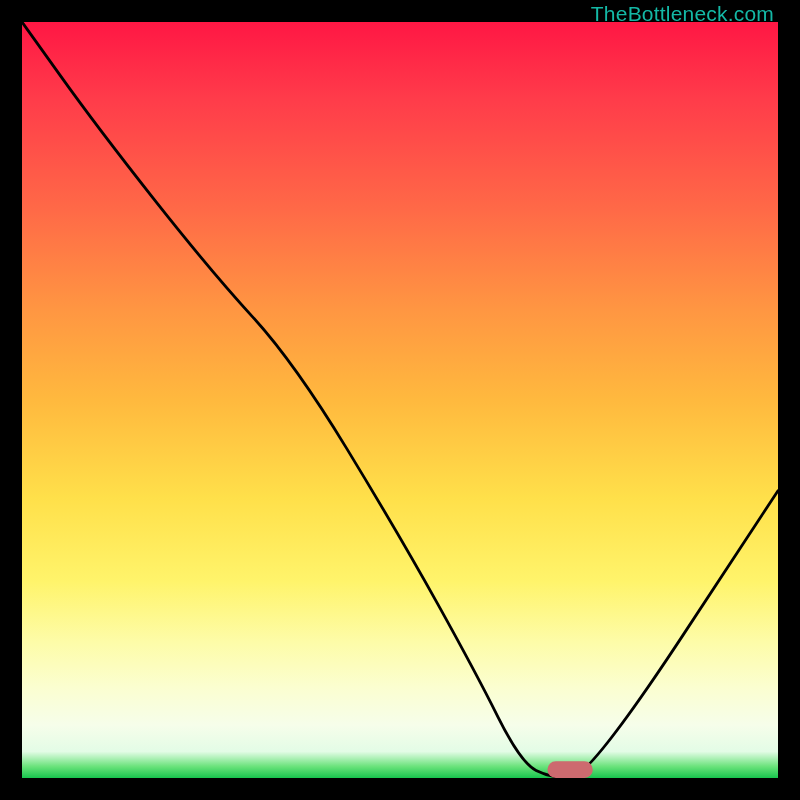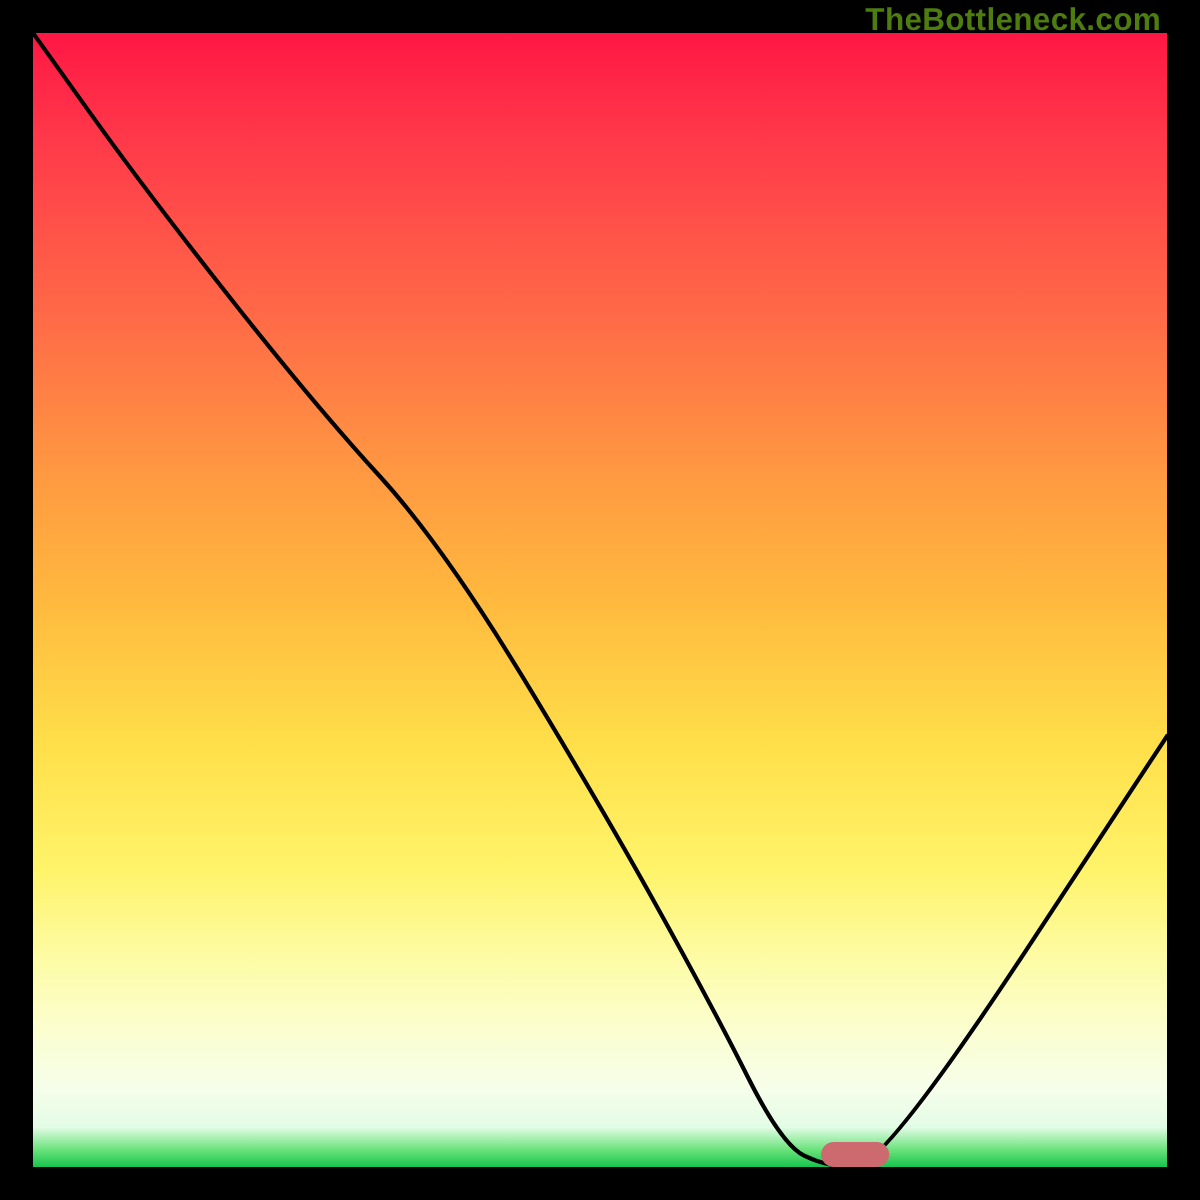--- a/index.html
+++ b/index.html
@@ -42,23 +42,23 @@
       #f6feea 93%,
       #e3fce6 96.5%,
       #69e27a 98.5%,
       #18c44e 100%
     );
   }
   .watermark {
     position: absolute;
     top: 2px;
     right: 26px;
-    color: #4d7c0f;
+    color: #14b8a6;
     font-size: 21px;
-    font-weight: 700;
+    font-weight: 400;
     letter-spacing: 0.2px;
     user-select: none;
   }
   .curve-svg {
     position: absolute;
     inset: 0;
     width: 756px;
     height: 756px;
   }
   .curve-path {

